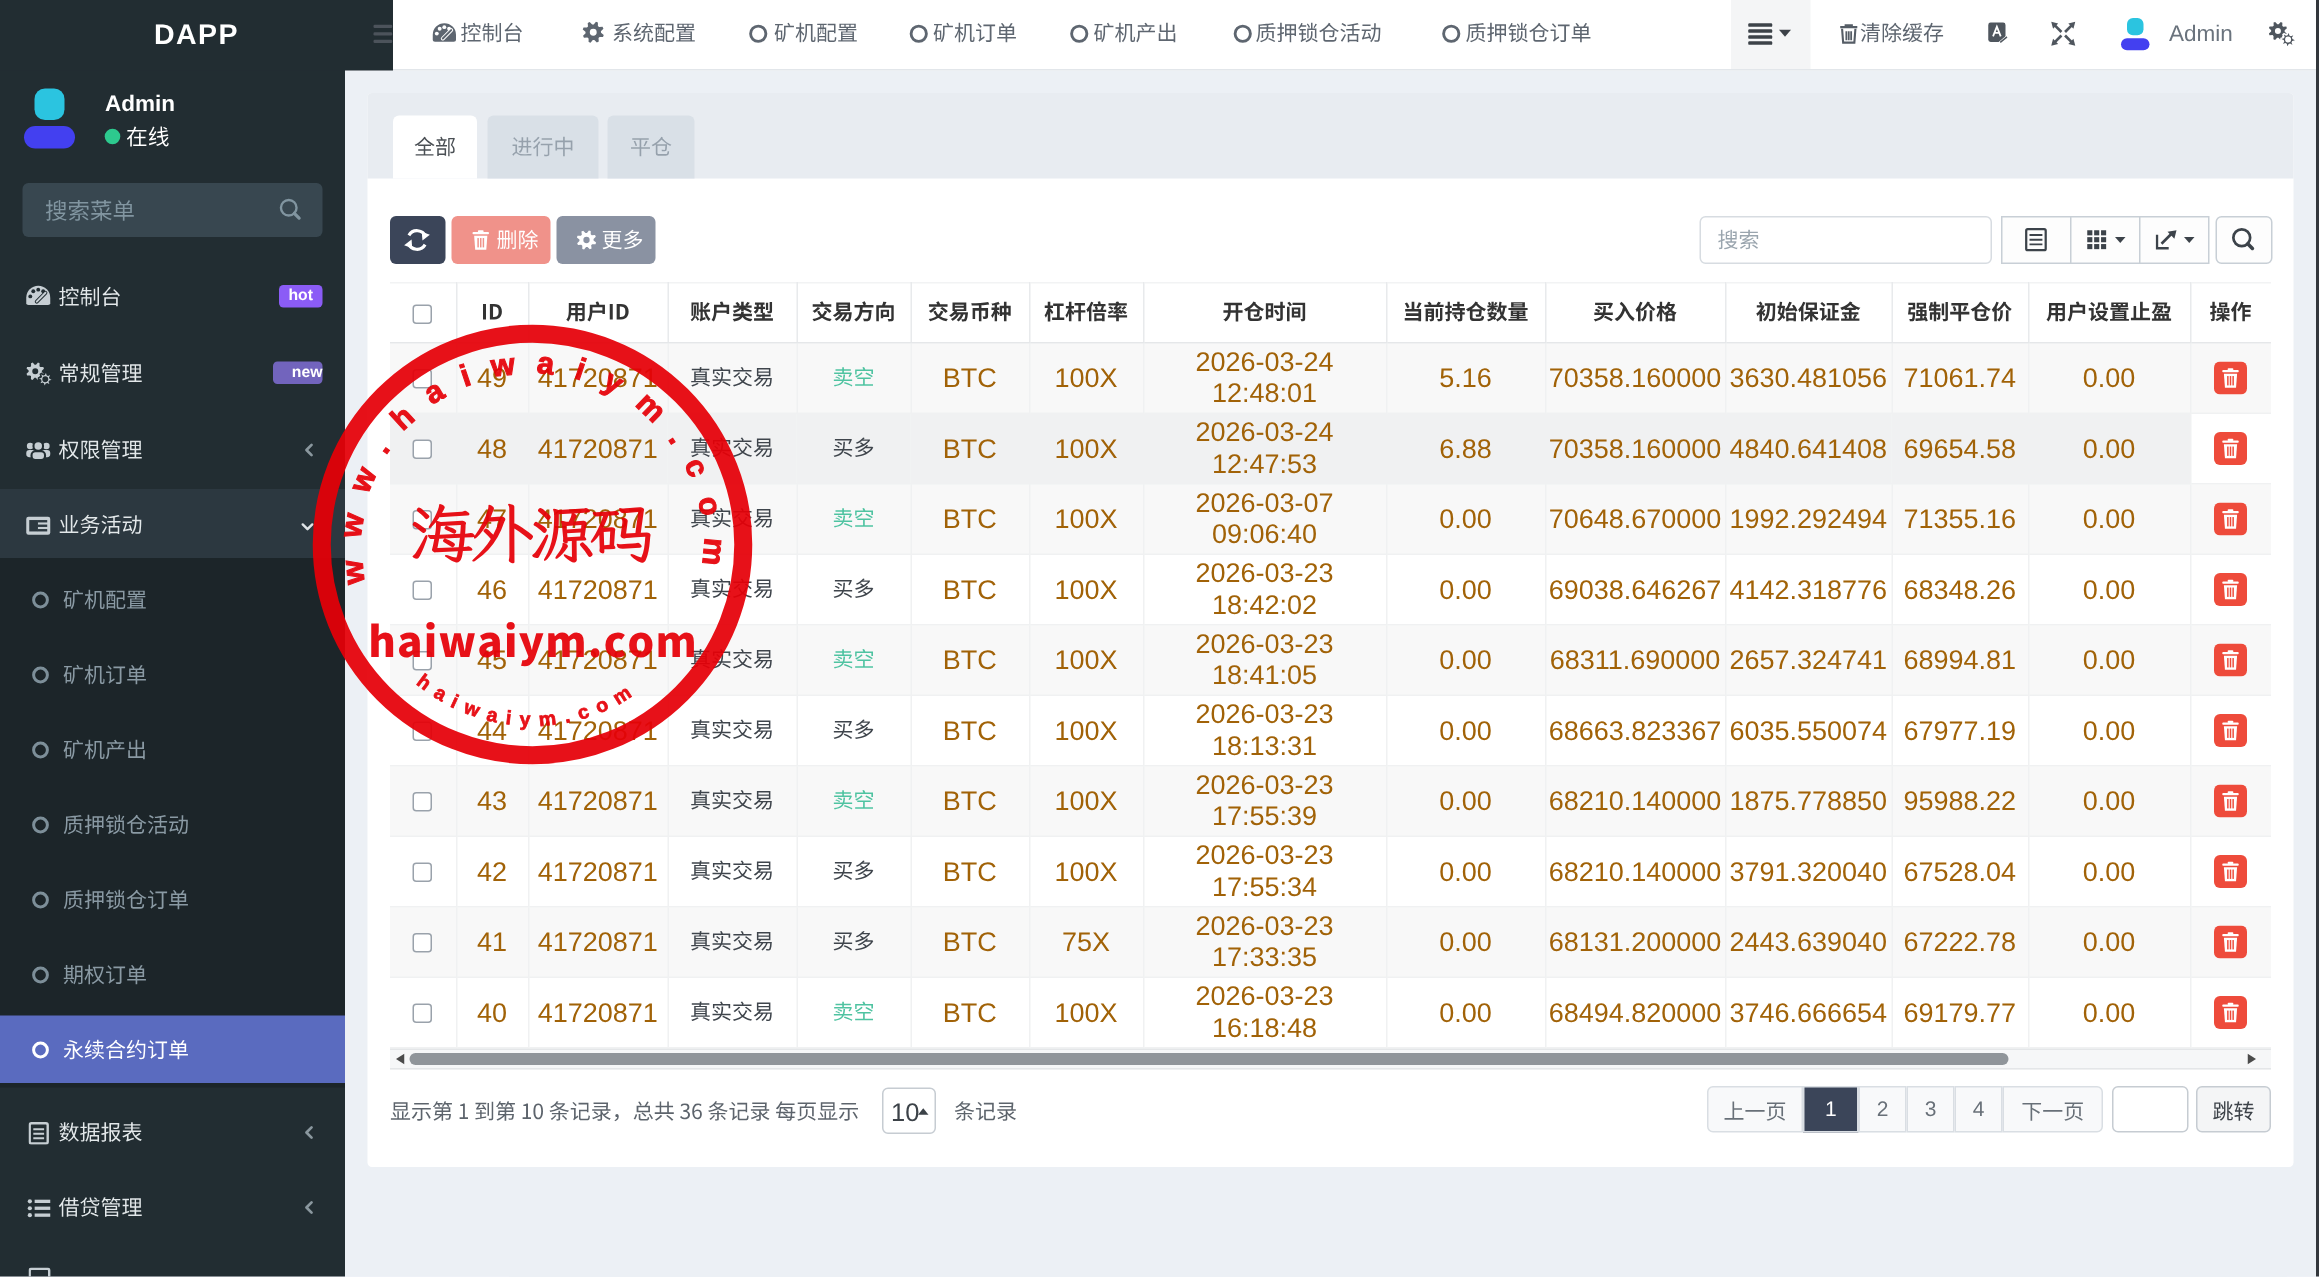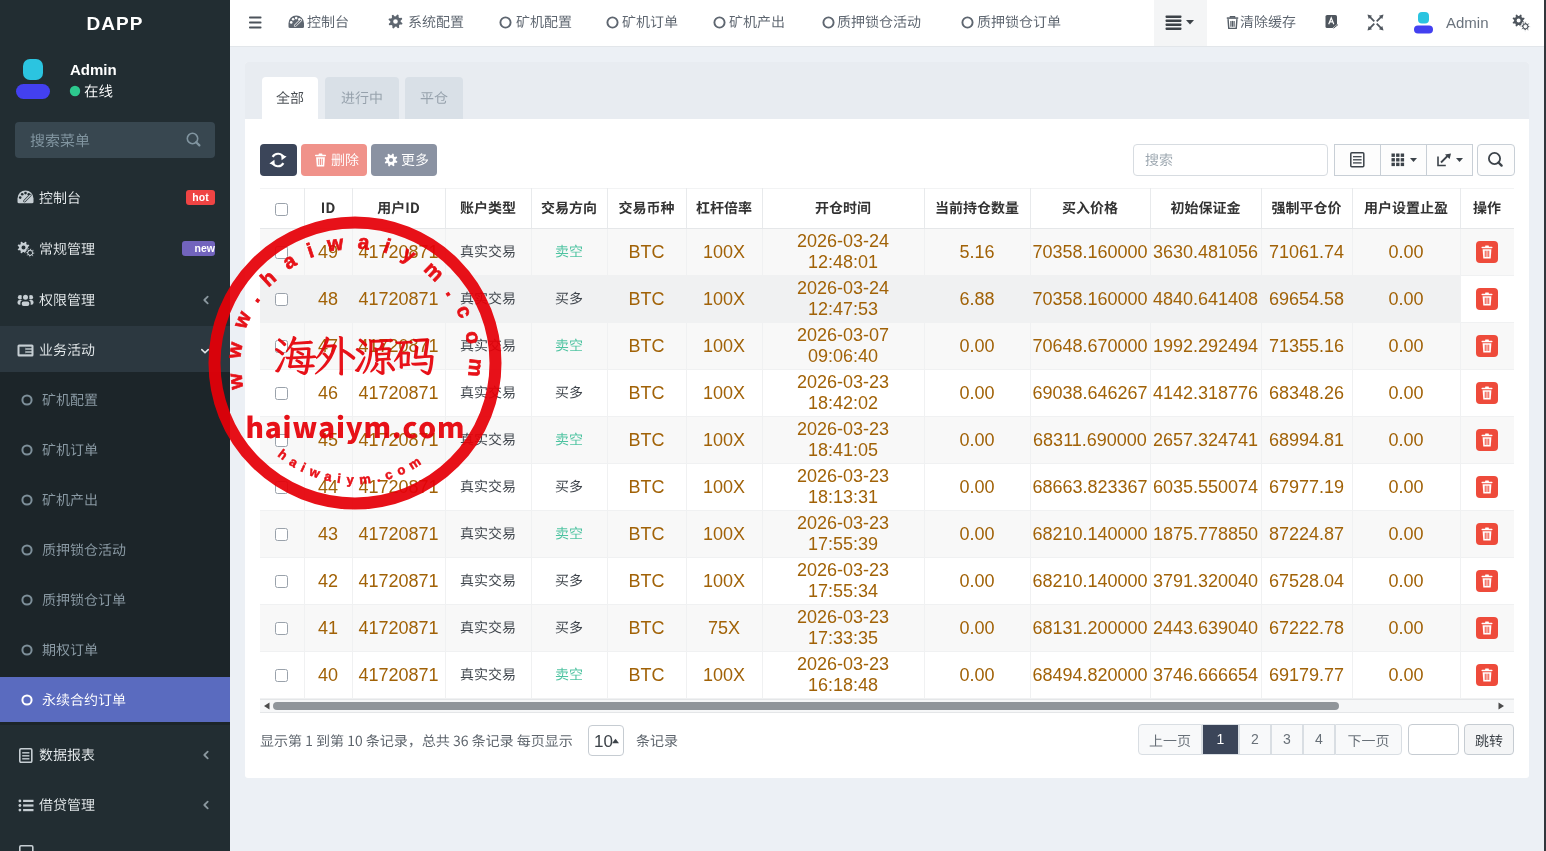--- a/index.html
+++ b/index.html
@@ -7,21 +7,21 @@
 td{height:47px;text-align:center;border-right:1px solid #f0f1f2;border-bottom:1px solid #f0f1f2;background:#fff}
 tbody tr:nth-child(odd) td{background:#f8f8f8}
 tr.hv td:not(:last-child){background:#f0f1f2}
 td:last-child{border-left:1px solid #eaecee}
 .cb{display:inline-block;width:13px;height:13px;border:1px solid #9aa2ab;border-radius:2.5px;background:#fff;vertical-align:middle}
 </style></head>
 <body>
 <div style="position:absolute;left:0;top:0;width:1546px;height:851px;background:#ecf0f5"></div>
 <div style="position:absolute;left:230px;top:0;width:1316px;height:47px;background:#fff;border-bottom:1px solid #e2e6ea"></div>
 <div style="position:absolute;left:0;top:0;width:230px;height:851px;background:#222d32"></div>
-<div style="position:absolute;left:0;top:0;width:230px;height:47px;background:#222d32;color:#fff;font-size:19px;font-weight:700;text-align:center;line-height:47px;letter-spacing:1px">DAPP</div>
+<div style="position:absolute;left:0;top:0;width:262px;height:47px;background:#222d32;color:#fff;font-size:19px;font-weight:700;text-align:center;line-height:47px;letter-spacing:1px">DAPP</div>
 <svg style="position:absolute;left:15px;top:58px" width="36" height="42" viewBox="0 0 36 42">
 <rect x="8" y="1" width="20" height="21" rx="7" fill="#2bc4e0"></rect>
 <rect x="1" y="26" width="34" height="15" rx="7.5" fill="#4340f0"></rect>
   </svg>
 <div style="position:absolute;left:70px;top:61px;font-size:15px;font-weight:700;color:#fff">Admin</div>
 <svg style="position:absolute;left:69px;top:85px" width="12" height="12">
     <circle cx="6" cy="6" r="5.2" fill="#2dc98e"></circle>
   </svg>
 <div style="position:absolute;left:15px;top:122px;width:200px;height:36px;background:#384750;border-radius:4px"></div>
 <svg style="position:absolute;left:185px;top:131px" width="18" height="18">
@@ -56,21 +56,21 @@
     <rect x="8.18" y="2.7" width="6.3" height="1.6" fill="#2c3840"></rect>
     <rect x="8.18" y="5.7" width="6.3" height="1.6" fill="#2c3840"></rect>
     <rect x="8.18" y="8.7" width="6.3" height="1.6" fill="#2c3840"></rect>
   </svg>
 <svg style="position:absolute;left:200px;top:294px" width="12" height="12">
     <path d="M7.7 2.6 L4.3 6 L7.7 9.4" fill="none" stroke="#8a979e" stroke-width="1.8" stroke-linecap="round" stroke-linejoin="round"></path>
   </svg>
 <svg style="position:absolute;left:199px;top:346px" width="13" height="12">
     <path d="M2.8 3.6 L6 6.800000000000001 L9.2 3.6" fill="none" stroke="#dfe4e7" stroke-width="1.6" stroke-linecap="round" stroke-linejoin="round"></path>
   </svg>
-<div style="position:absolute;left:186px;top:190px;width:29px;height:15px;background:#ef4444;border-radius:3px;color:#fff;font-size:10.5px;font-weight:700;text-align:center;line-height:15px">hot</div>
+<div style="position:absolute;left:186px;top:190px;width:29px;height:15px;background:#8b5cf6;border-radius:3px;color:#fff;font-size:10.5px;font-weight:700;text-align:center;line-height:15px">hot</div>
 <div style="position:absolute;left:182px;top:241px;width:33px;height:15px;background:#7264bd;border-radius:3px;color:#fff;font-size:10.5px;font-weight:700;text-align:right;line-height:15px">new</div>
 <div style="position:absolute;left:0;top:372px;width:230px;height:353px;background:#1c2529"></div>
 <div style="position:absolute;left:0;top:677px;width:230px;height:45px;background:#5a6bbf"></div>
 <svg style="position:absolute;left:20px;top:393px" width="14" height="14">
     <circle cx="7" cy="7" r="4.6" fill="none" stroke="#7d8f99" stroke-width="2.0"></circle>
   </svg>
 <svg style="position:absolute;left:20px;top:443px" width="14" height="14">
     <circle cx="7" cy="7" r="4.6" fill="none" stroke="#7d8f99" stroke-width="2.0"></circle>
   </svg>
 <svg style="position:absolute;left:20px;top:493px" width="14" height="14">
@@ -435,21 +435,21 @@
           <td>43</td>
           <td>41720871</td>
           <td></td>
           <td></td>
           <td>BTC</td>
           <td>100X</td>
           <td>2026-03-23 17:55:39</td>
           <td>0.00</td>
           <td>68210.140000</td>
           <td>1875.778850</td>
-          <td>87224.87</td>
+          <td>95988.22</td>
           <td>0.00</td>
           <td><svg width="22" height="22" style="vertical-align:middle">
               <rect x="0" y="0" width="22" height="22" rx="4" fill="#ee4b3b"></rect>
               <rect x="5.5" y="5.67" width="11" height="1.56" rx="0.65" fill="#fff"></rect>
               <rect x="9.13" y="4.5" width="3.74" height="1.56" rx="0.52" fill="#fff"></rect>
               <path d="M6.6 8.14 L15.4 8.14 L14.696000000000002 17.5 L7.303999999999999 17.5 Z" fill="#fff"></path>
               <rect x="8.745000000000001" y="9.7" width="0.99" height="6.24" fill="#ee4b3b"></rect>
               <rect x="10.505" y="9.7" width="0.99" height="6.24" fill="#ee4b3b"></rect>
               <rect x="12.265" y="9.7" width="0.99" height="6.24" fill="#ee4b3b"></rect>
             </svg></td>

